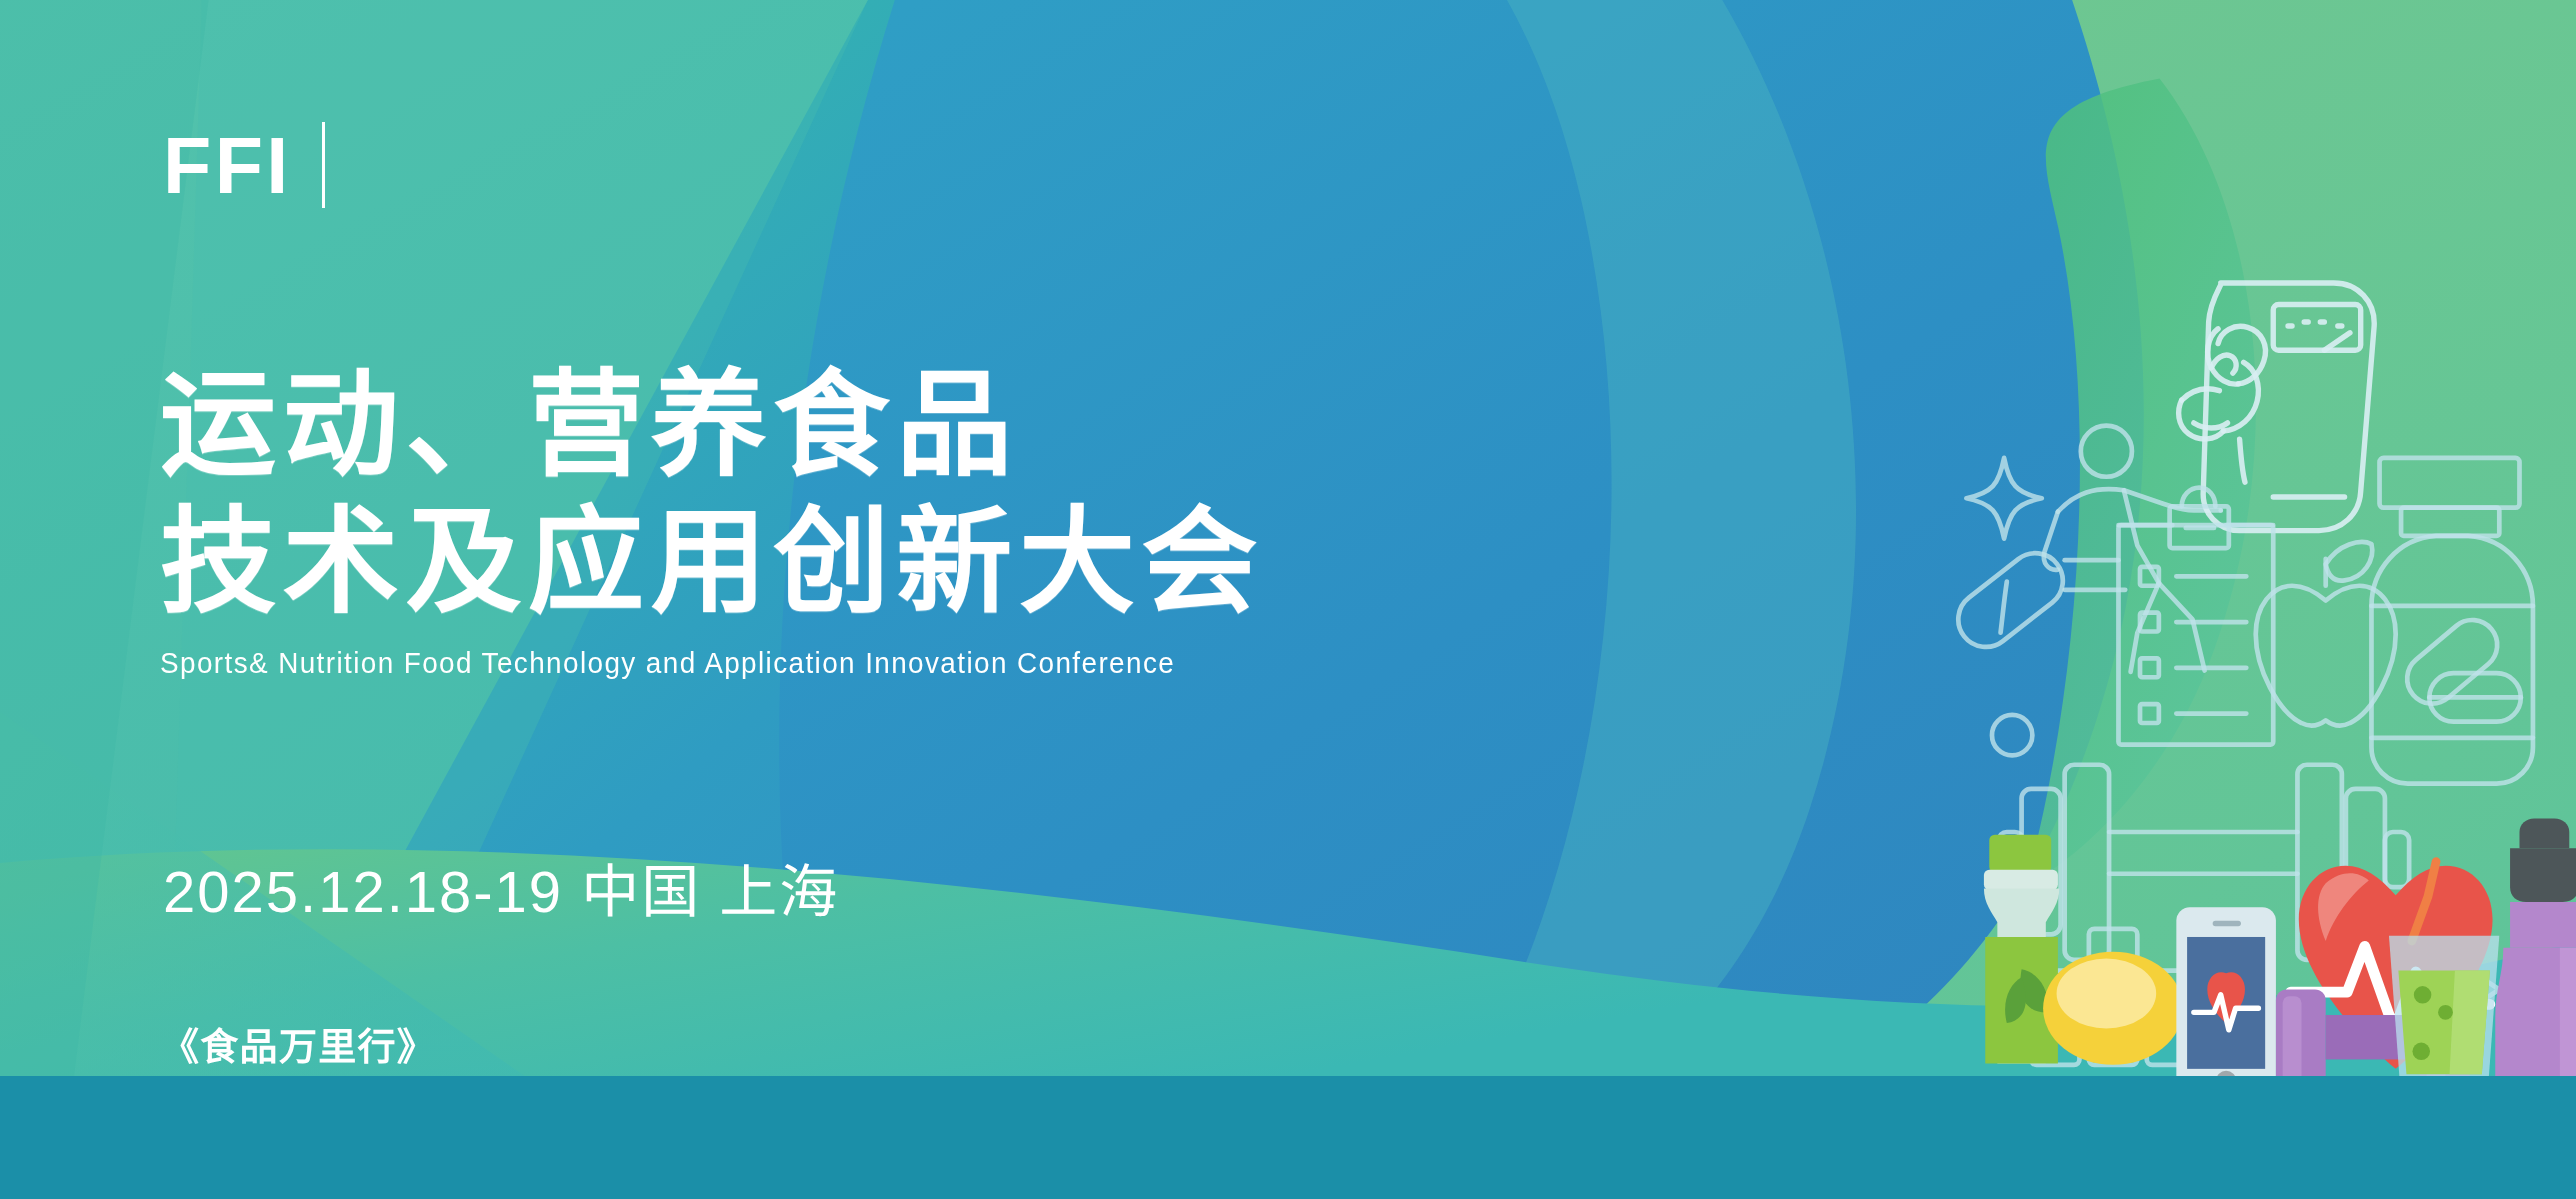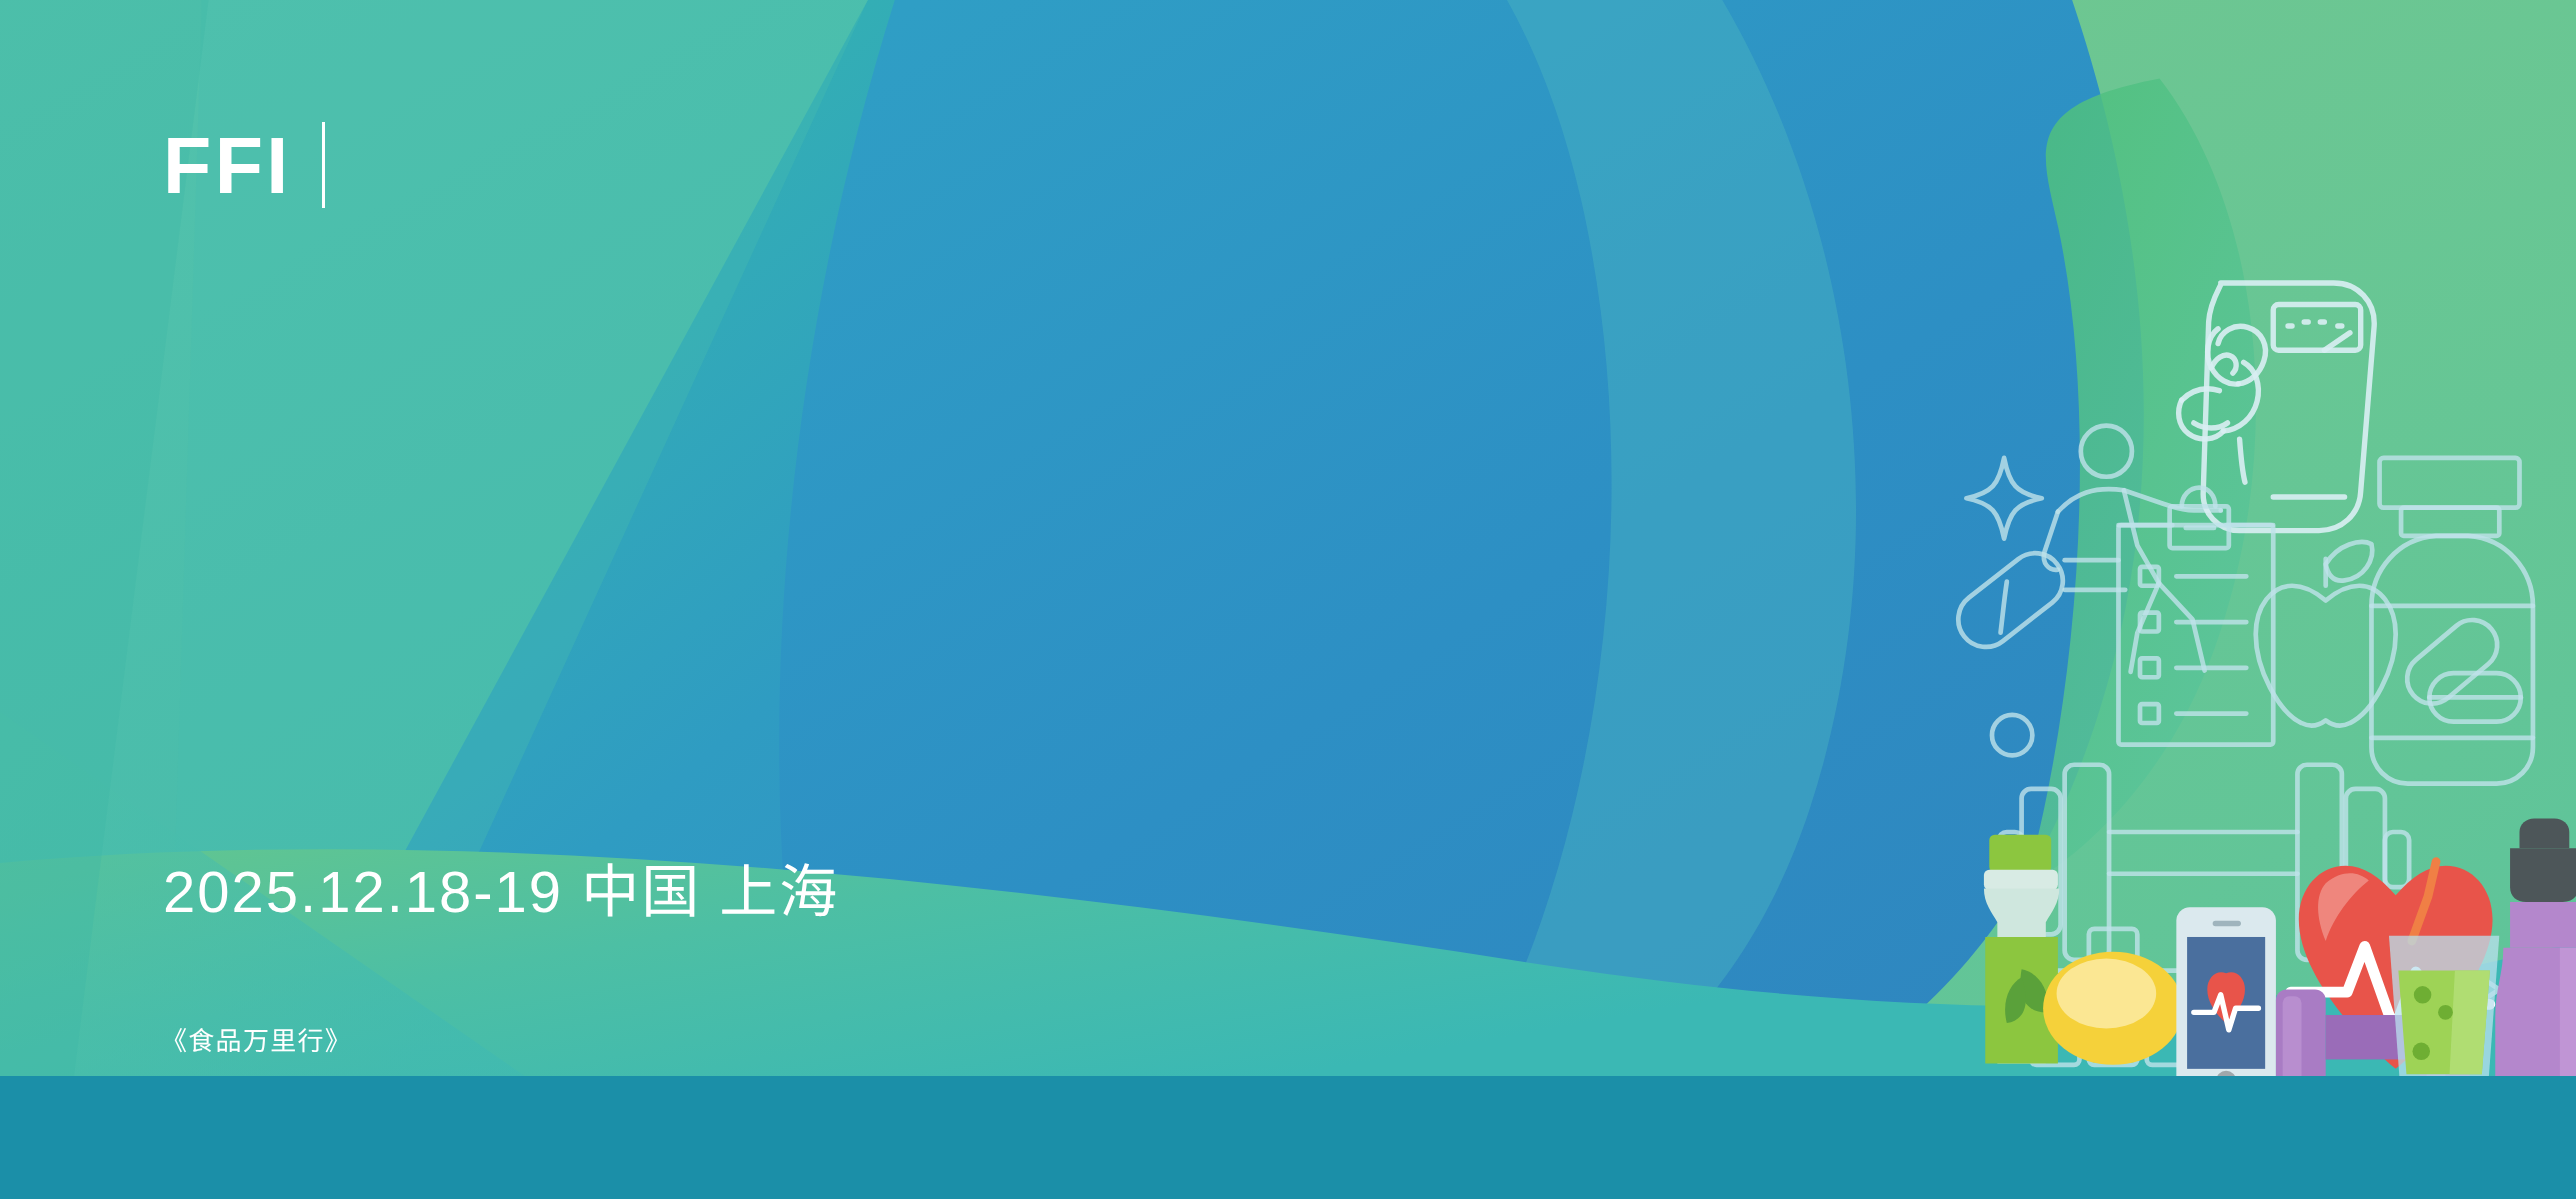--- a/index.html
+++ b/index.html
@@ -107,22 +107,22 @@
     white-space: nowrap;
     text-align: right;
   }
 
   
   .organizer {
     position: absolute;
     left: 161px;
     top: 1028px;
     color: #ffffff;
-    font-size: 26px;
-    font-weight: 400;
+    font-size: 38px;
+    font-weight: 700;
     letter-spacing: 1.3px;
     line-height: 1;
     white-space: nowrap;
   }
 
   
   .illustration {
     position: absolute;
     right: 0;
     top: 256px;
@@ -358,19 +358,24 @@
         <path d="M896 1028 L932 1028 C932 1066 940 1090 940 1130 L940 1222 L896 1222 Z" fill="#c49bd8" opacity="0.7"></path>
       </g>
     </svg>
   </div>
 
   <div class="header">
     <span class="ffi-mark">FFI</span>
     <span class="header-divider"></span>
   </div>
 
+  <div class="title-block">
+    <div class="title-line">运动、营养食品</div>
+    <div class="title-line">技术及应用创新大会</div>
+    <div class="subtitle-en">Sports&amp; Nutrition Food Technology and Application Innovation Conference</div>
+  </div>
 
   <div class="date-venue">2025.12.18-19 中国 上海</div>
 
   <div class="organizer">《食品万里行》</div>
 
 </div>
 
 
 </body></html>

